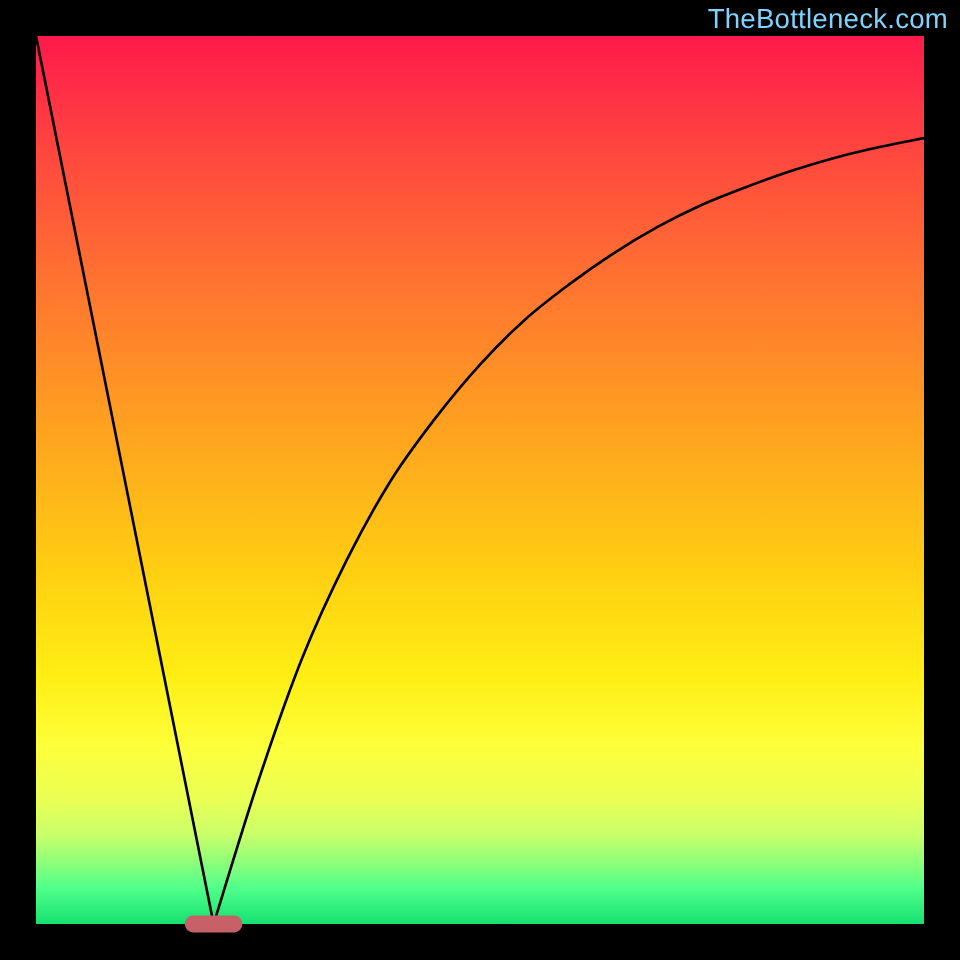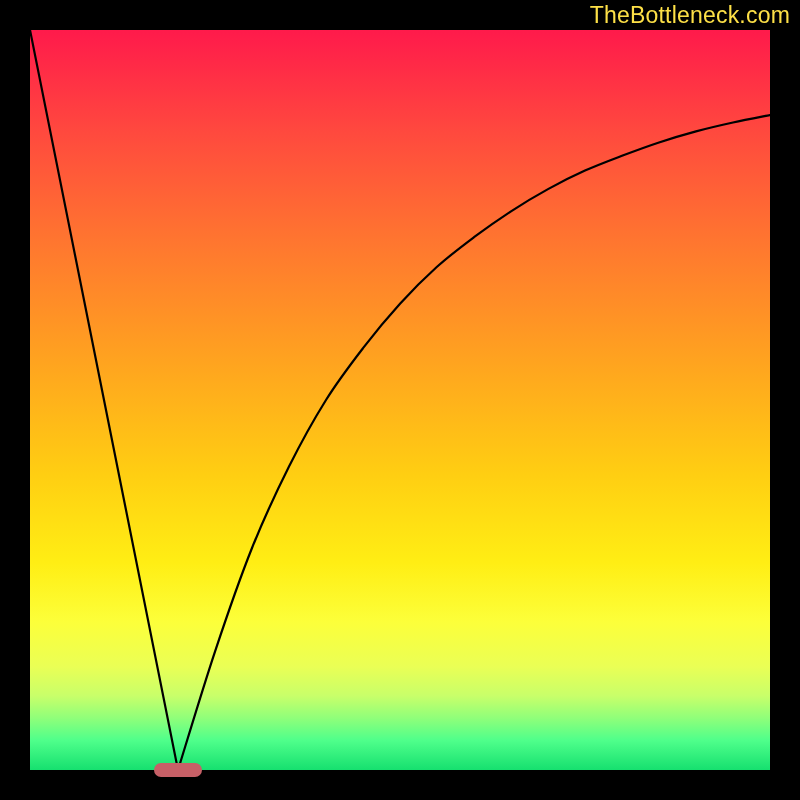--- a/index.html
+++ b/index.html
@@ -36,21 +36,21 @@
       #c8ff6a 90%,
       #8fff7a 93%,
       #4fff8b 96%,
       #16e06f 100%
     );
   }
   .watermark {
     position: absolute;
     top: 2px;
     right: 10px;
-    color: #fde047;
+    color: #7dd3fc;
     font-size: 23px;
     font-weight: 400;
     letter-spacing: 0.2px;
     z-index: 5;
     user-select: none;
   }
   svg.curves {
     position: absolute;
     left: 0;
     top: 0;

